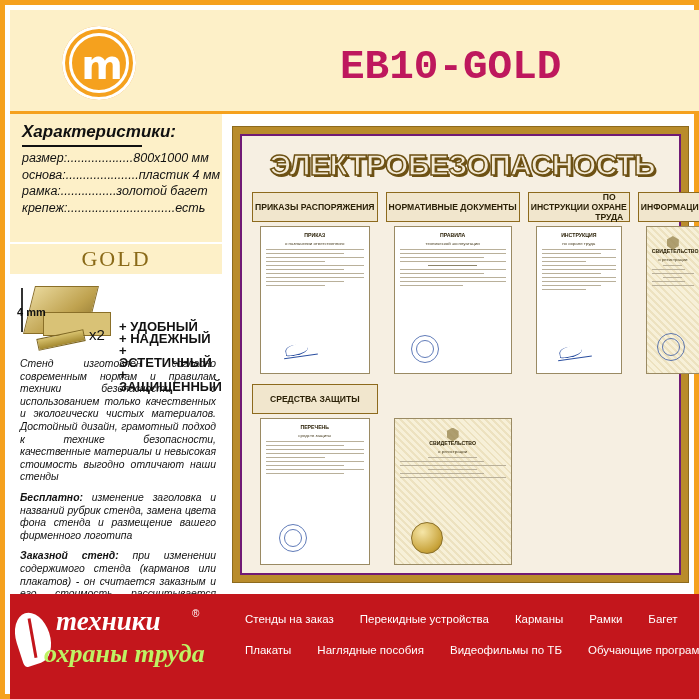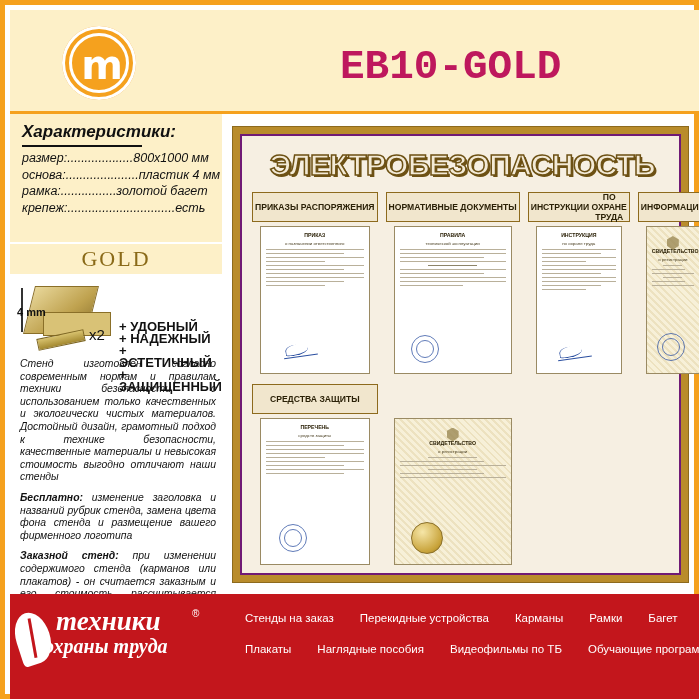--- a/index.html
+++ b/index.html
@@ -120,41 +120,41 @@
   .brand-inner{position:absolute;left:0;top:0;width:212px;height:105px;}
   .brand-shop{
     position:absolute;left:46px;top:12px;
     font-size:27px;color:#ffffff;font-weight:bold;font-style:italic;
     font-family:"Liberation Serif", serif;
   }
   .brand-reg{
     position:absolute;left:182px;top:14px;font-size:10px;color:#ffffff;
   }
   .brand-sub{
-    position:absolute;left:34px;top:40px;
-    font-size:20px;color:#ffffff;font-weight:bold;font-style:italic;
+    position:absolute;left:34px;top:48px;
+    font-size:26px;color:#bef264;font-weight:bold;font-style:italic;
     font-family:"Liberation Serif", serif;line-height:24px;
   }
   .brand-leaf{
     position:absolute;left:6px;top:18px;width:34px;height:52px;
     background:#ffffff;border-radius:50% 50% 50% 10%;
     transform:rotate(-18deg);
   }
   .brand-leaf:after{
     content:"";position:absolute;left:15px;top:6px;width:3px;height:40px;background:#c3161c;
     transform:rotate(8deg);
   }
   
   .footer-menu{
     position:absolute;left:217px;top:589px;width:477px;height:105px;
     background:#c3161c;color:#ffffff;
     box-sizing:border-box;padding:18px 10px 0 10px;
   }
   .fm-row{
-    display:flex;justify-content:flex-start;
+    display:flex;align-items:center;justify-content:flex-start;
     font-size:11.5px;margin-bottom:18px;
   }
   .fm-item{padding:0 13px;white-space:nowrap;}
   .fm-sep{width:1px;height:13px;background:#e98c8f;}
   
   .poster-outer{
     position:absolute;left:228px;top:122px;width:455px;height:455px;
     background:#b98c2b;
     padding:7px;box-sizing:border-box;
     box-shadow:0 0 0 1px #8d6a1d;

